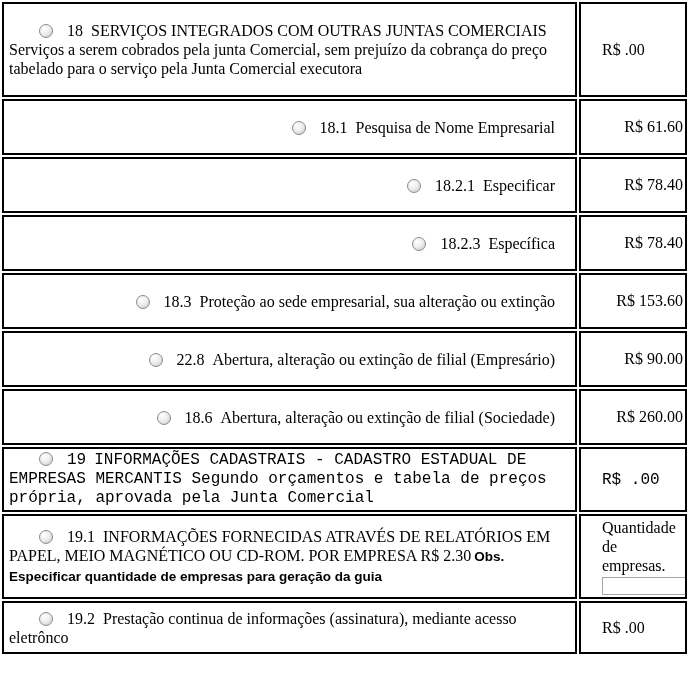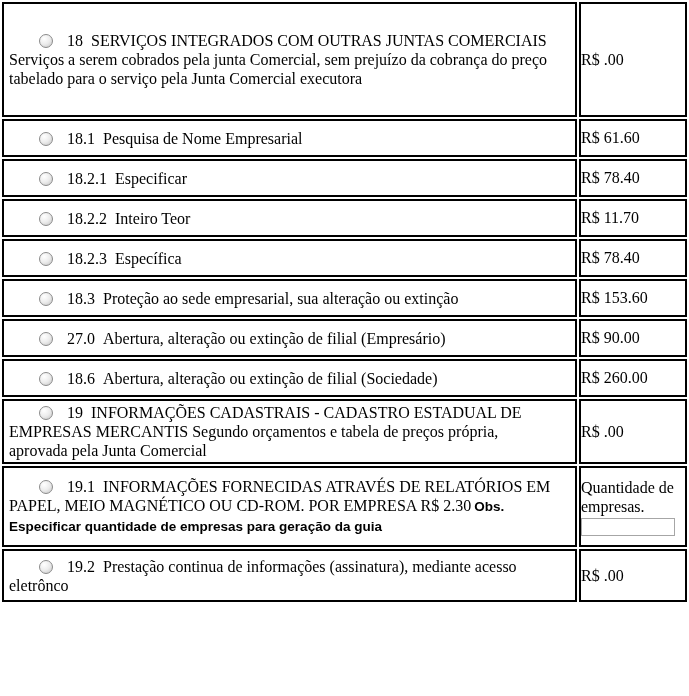--- a/index.html
+++ b/index.html
@@ -22,21 +22,21 @@
     color: #000000;
     overflow: hidden;
   }
   td.desc {
     width: 575px;
     padding: 2px 20px 2px 5px;
     font-family: "Liberation Serif", serif;
     font-size: 16px;
   }
   td.price {
-    padding: 2px 2px 2px 0;
+    padding: 2px 2px 2px 21px;
     font-family: "Liberation Serif", serif;
     font-size: 16px;
   }
   .line {
     margin: 0;
     text-indent: 30px;
     line-height: 19px;
   }
   .radio {
     display: inline-block;
@@ -63,23 +63,23 @@
   .qty-input {
     width: 94px;
     height: 18px;
     border: 1px solid #a6a6a6;
     margin-top: 2px;
     padding: 0 2px;
     font-family: "Liberation Serif", serif;
     font-size: 14px;
     box-sizing: border-box;
   }
-  tr.h95  td { height: 115px; }
-  tr.h41  td { height: 38px; }
-  tr.h70  td { height: 50px; }
+  tr.h95  td { height: 95px; }
+  tr.h41  td { height: 56px; text-align: right; }
+  tr.h70  td { height: 50px; font-family: Liberation Mono, monospace; }
   tr.h81  td { height: 81px; margin-top: 12px; }
   tr.h53  td { height: 53px; }
 </style>
 </head>
 <body>
 
 <table class="fee-table">
   <tbody>
 
     <tr class="h95">
@@ -109,30 +109,20 @@
       <td class="desc">
         <p class="line">
           <span class="radio" role="radio" aria-checked="false"></span><span class="num">18.2.1</span><span>Especificar</span>
         </p>
       </td>
       <td class="price">
         <span>R$ 78.40</span>
       </td>
     </tr>
 
-    <tr class="h41">
-      <td class="desc">
-        <p class="line">
-          <span class="radio" role="radio" aria-checked="false"></span><span class="num">18.2.2</span><span>Inteiro Teor</span>
-        </p>
-      </td>
-      <td class="price">
-        <span>R$ 11.70</span>
-      </td>
-    </tr>
 
     <tr class="h41">
       <td class="desc">
         <p class="line">
           <span class="radio" role="radio" aria-checked="false"></span><span class="num">18.2.3</span><span>Específica</span>
         </p>
       </td>
       <td class="price">
         <span>R$ 78.40</span>
       </td>
@@ -145,21 +135,21 @@
         </p>
       </td>
       <td class="price">
         <span>R$ 153.60</span>
       </td>
     </tr>
 
     <tr class="h41">
       <td class="desc">
         <p class="line">
-          <span class="radio" role="radio" aria-checked="false"></span><span class="num">27.0</span><span>Abertura, alteração ou extinção de filial (Empresário)</span>
+          <span class="radio" role="radio" aria-checked="false"></span><span class="num">22.8</span><span>Abertura, alteração ou extinção de filial (Empresário)</span>
         </p>
       </td>
       <td class="price">
         <span>R$ 90.00</span>
       </td>
     </tr>
 
 
     <tr class="h41">
       <td class="desc">

